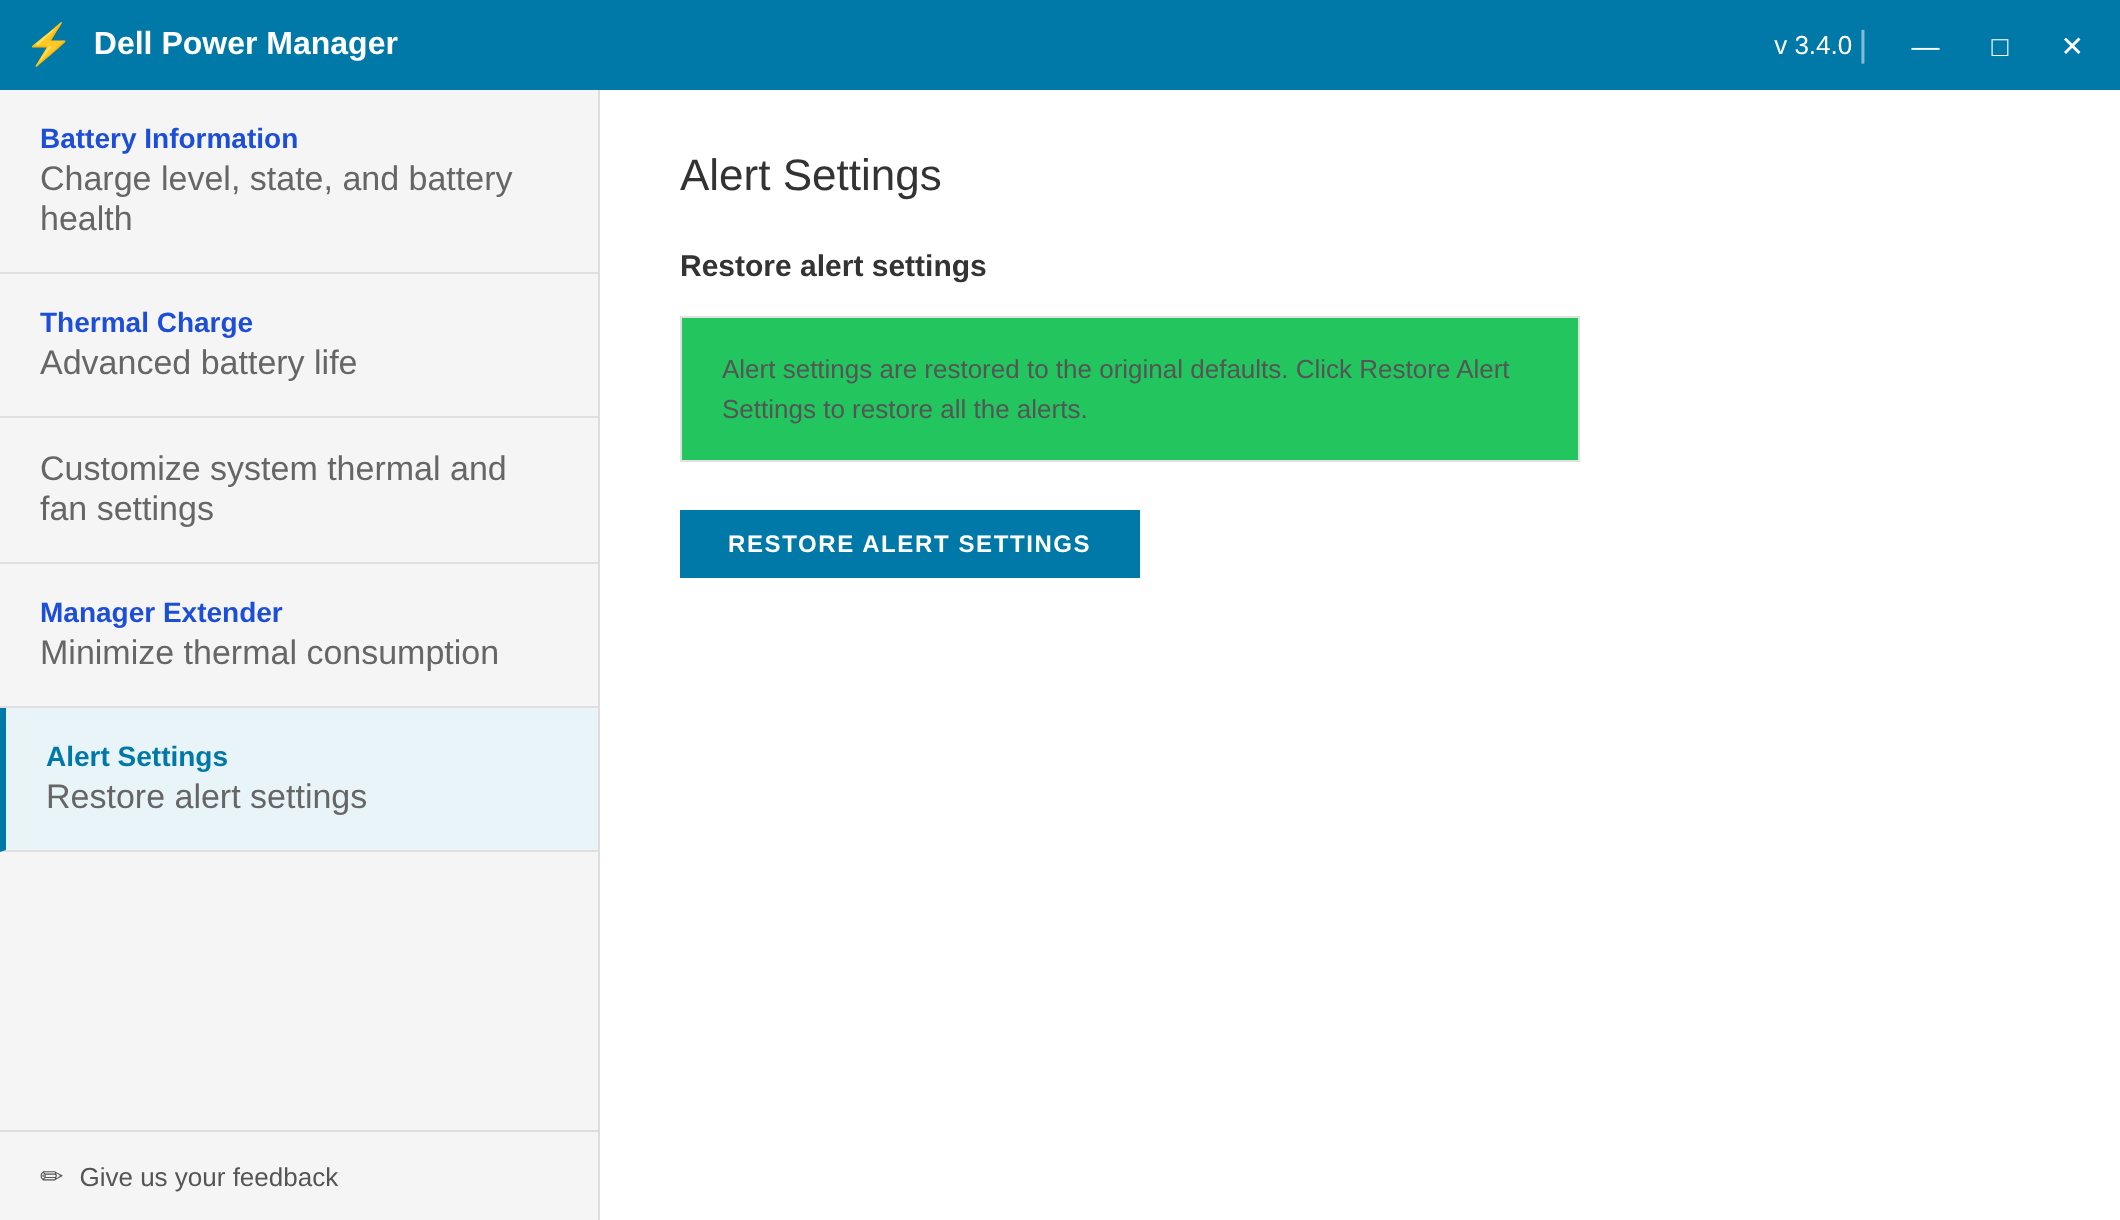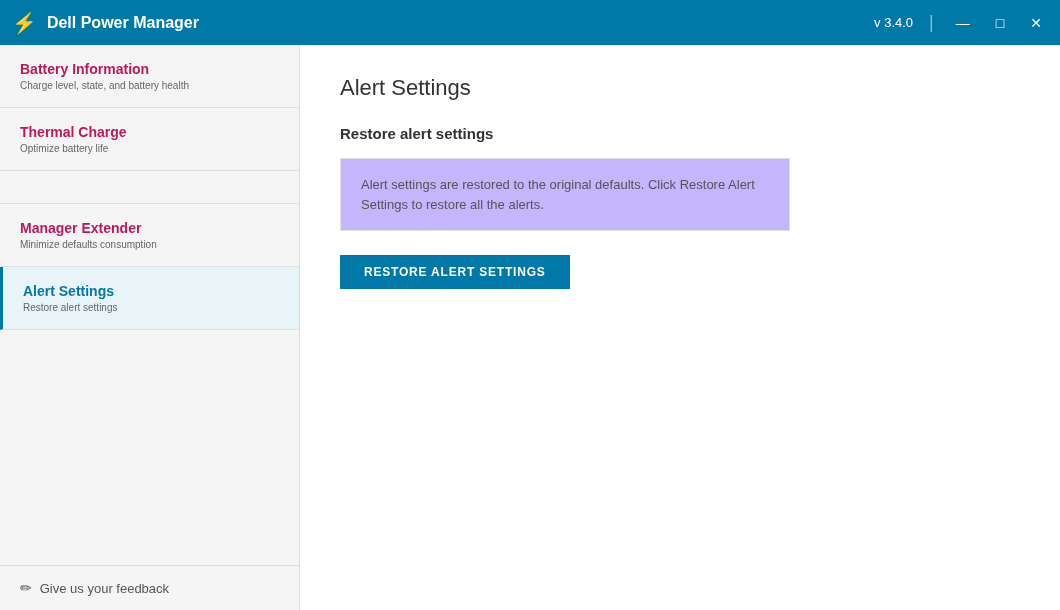--- a/index.html
+++ b/index.html
@@ -24,21 +24,21 @@
       font-size: 20px;
       margin-right: 10px;
     }
     .title-bar-title {
       font-size: 16px;
       font-weight: 700;
       flex: 1;
     }
     .title-bar-version {
       font-size: 13px;
-      margin-right: 16px;
+      margin-right: 3px;
     }
     .title-bar-separator {
       color: rgba(255,255,255,0.5);
       margin-right: 16px;
       font-size: 18px;
     }
     .title-bar-controls {
       display: flex;
       gap: 14px;
       align-items: center;
@@ -77,28 +77,28 @@
       border-bottom: 1px solid #e0e0e0;
       cursor: pointer;
     }
     .nav-item.active {
       background: #e8f4f8;
       border-left: 3px solid #0078a8;
     }
     .nav-item-title {
       font-size: 14px;
       font-weight: 600;
-      color: #be185d;
+      color: #1d4ed8;
       margin-bottom: 3px;
     }
     .nav-item.active .nav-item-title {
       color: #0078a8;
     }
     .nav-item-subtitle {
-      font-size: 10px;
+      font-size: 17px;
       color: #666;
     }
     .sidebar-footer {
       padding: 14px 20px;
       border-top: 1px solid #ddd;
       display: flex;
       align-items: center;
       gap: 8px;
       cursor: pointer;
     }
@@ -124,21 +124,21 @@
       color: #333;
       margin-bottom: 24px;
     }
     .section-title {
       font-size: 15px;
       font-weight: 600;
       color: #333;
       margin-bottom: 16px;
     }
     .info-box {
-      background: #c4b5fd;
+      background: #22c55e;
       border: 1px solid #e0e0e0;
       padding: 16px 20px;
       margin-bottom: 24px;
       max-width: 450px;
     }
     .info-box-text {
       font-size: 13px;
       color: #555;
       line-height: 1.5;
     }
@@ -174,29 +174,30 @@
   <div class="sidebar">
     <nav class="sidebar-nav">
 
       <div class="nav-item">
         <div class="nav-item-title">Battery Information</div>
         <div class="nav-item-subtitle">Charge level, state, and battery health</div>
       </div>
 
       <div class="nav-item">
         <div class="nav-item-title">Thermal Charge</div>
-        <div class="nav-item-subtitle">Optimize battery life</div>
-      </div>
-
-      <div class="nav-item">
+        <div class="nav-item-subtitle">Advanced battery life</div>
+      </div>
+
+      <div class="nav-item">
+        <div class="nav-item-subtitle">Customize system thermal and fan settings</div>
       </div>
 
       <div class="nav-item">
         <div class="nav-item-title">Manager Extender</div>
-        <div class="nav-item-subtitle">Minimize defaults consumption</div>
+        <div class="nav-item-subtitle">Minimize thermal consumption</div>
       </div>
 
       <div class="nav-item active">
         <div class="nav-item-title">Alert Settings</div>
         <div class="nav-item-subtitle">Restore alert settings</div>
       </div>
 
     </nav>
 
     <div class="sidebar-footer">

